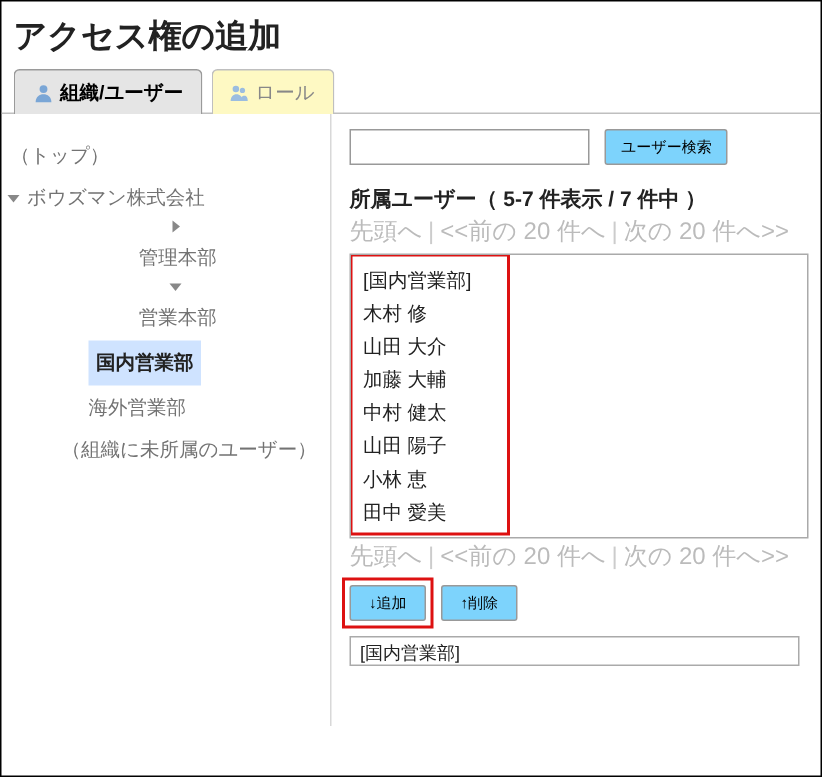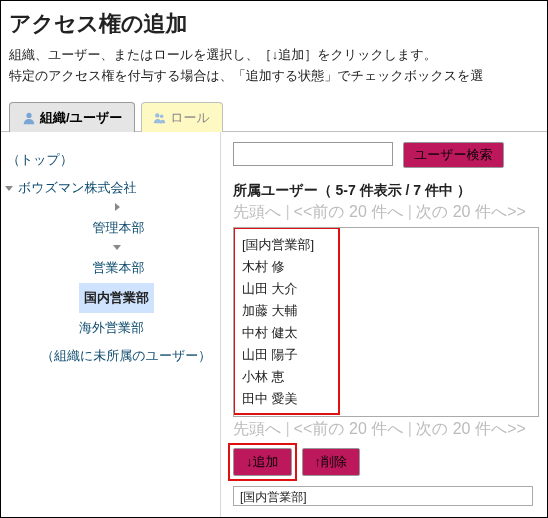--- a/index.html
+++ b/index.html
@@ -55,53 +55,53 @@
 
   .content {
     display: flex;
     height: 408px;
   }
   .left {
     width: 220px;
     padding: 14px 6px 0 6px;
     border-right: 1px solid #d8d8d8;
   }
-  .left a { color: #0c4a6e; text-decoration: none; }
+  .left a { color: #737373; text-decoration: none; }
   .tree { line-height: 2.0; }
   .tree-row { display: flex; align-items: center; gap: 4px; padding: 1px 0; }
   .tri {
     display: inline-block; width: 0; height: 0;
     border-left: 5px solid #888;
     border-top: 4px solid transparent;
     border-bottom: 4px solid transparent;
     margin-right: 2px;
   }
   .tri.open { transform: rotate(90deg); transform-origin: 40% 50%; }
   .indent1 { margin-left: 16px; flex-direction: column; }
-  .indent3 { margin-left: 72px; }
+  .indent3 { margin-left: 52px; }
   .sel {
     display:inline-block;
     background: #cfe3ff;
     padding: 2px 5px;
     font-weight: bold;
   }
   .muted-row { margin-left: 34px; align-items: flex-end; }
 
   .right {
     flex: 1;
     padding: 10px 8px 0 12px;
     min-width: 0;
   }
   .searchbar { display:flex; gap:10px; margin-bottom:14px; }
   .searchbar input[type=text] {
     width: 160px; height: 24px; border:1px solid #999; padding:0 4px;
   }
   .btn {
-    border:1px solid #999; background:#be185d; padding:3px 10px;
-    font-size:13px; cursor:pointer; border-radius:2px;
+    border:1px solid #999; background:#7dd3fc; padding:3px 10px;
+    font-size:10px; cursor:pointer; border-radius:2px;
   }
   .section-title { font-weight:bold; font-size:14px; margin-bottom:2px; }
   .pager { color:#bbb; font-size:16px; margin: 2px 0 4px 0; white-space:nowrap; }
   .pager .sep { margin:0 4px; color:#ccc; }
 
   .listbox {
     border:1px solid #aaa;
     height: 190px;
     padding: 6px 8px;
     font-size: 13px;
@@ -121,24 +121,20 @@
     margin-top:10px;
     border:1px solid #aaa; height:20px; line-height:20px;
     padding:0 6px; font-size:12px; width:300px; overflow:hidden;
   }
 </style>
 </head>
 <body>
 
 <div class="wrap">
   <h1>アクセス権の追加</h1>
-  <div class="desc">
-    <div>組織、ユーザー、またはロールを選択し、［↓追加］をクリックします。</div>
-    <div>特定のアクセス権を付与する場合は、「追加する状態」でチェックボックスを選</div>
-  </div>
 </div>
 
 <div class="tabs">
   <div class="tab active">
     <span class="tab-icon">
       <svg viewBox="0 0 16 16">
           <circle cx="8" cy="5" r="3" fill="#7aa6d6"></circle>
           <path d="M2 15c0-4 3-6 6-6s6 2 6 6" fill="#7aa6d6"></path>
         </svg>
     </span>

